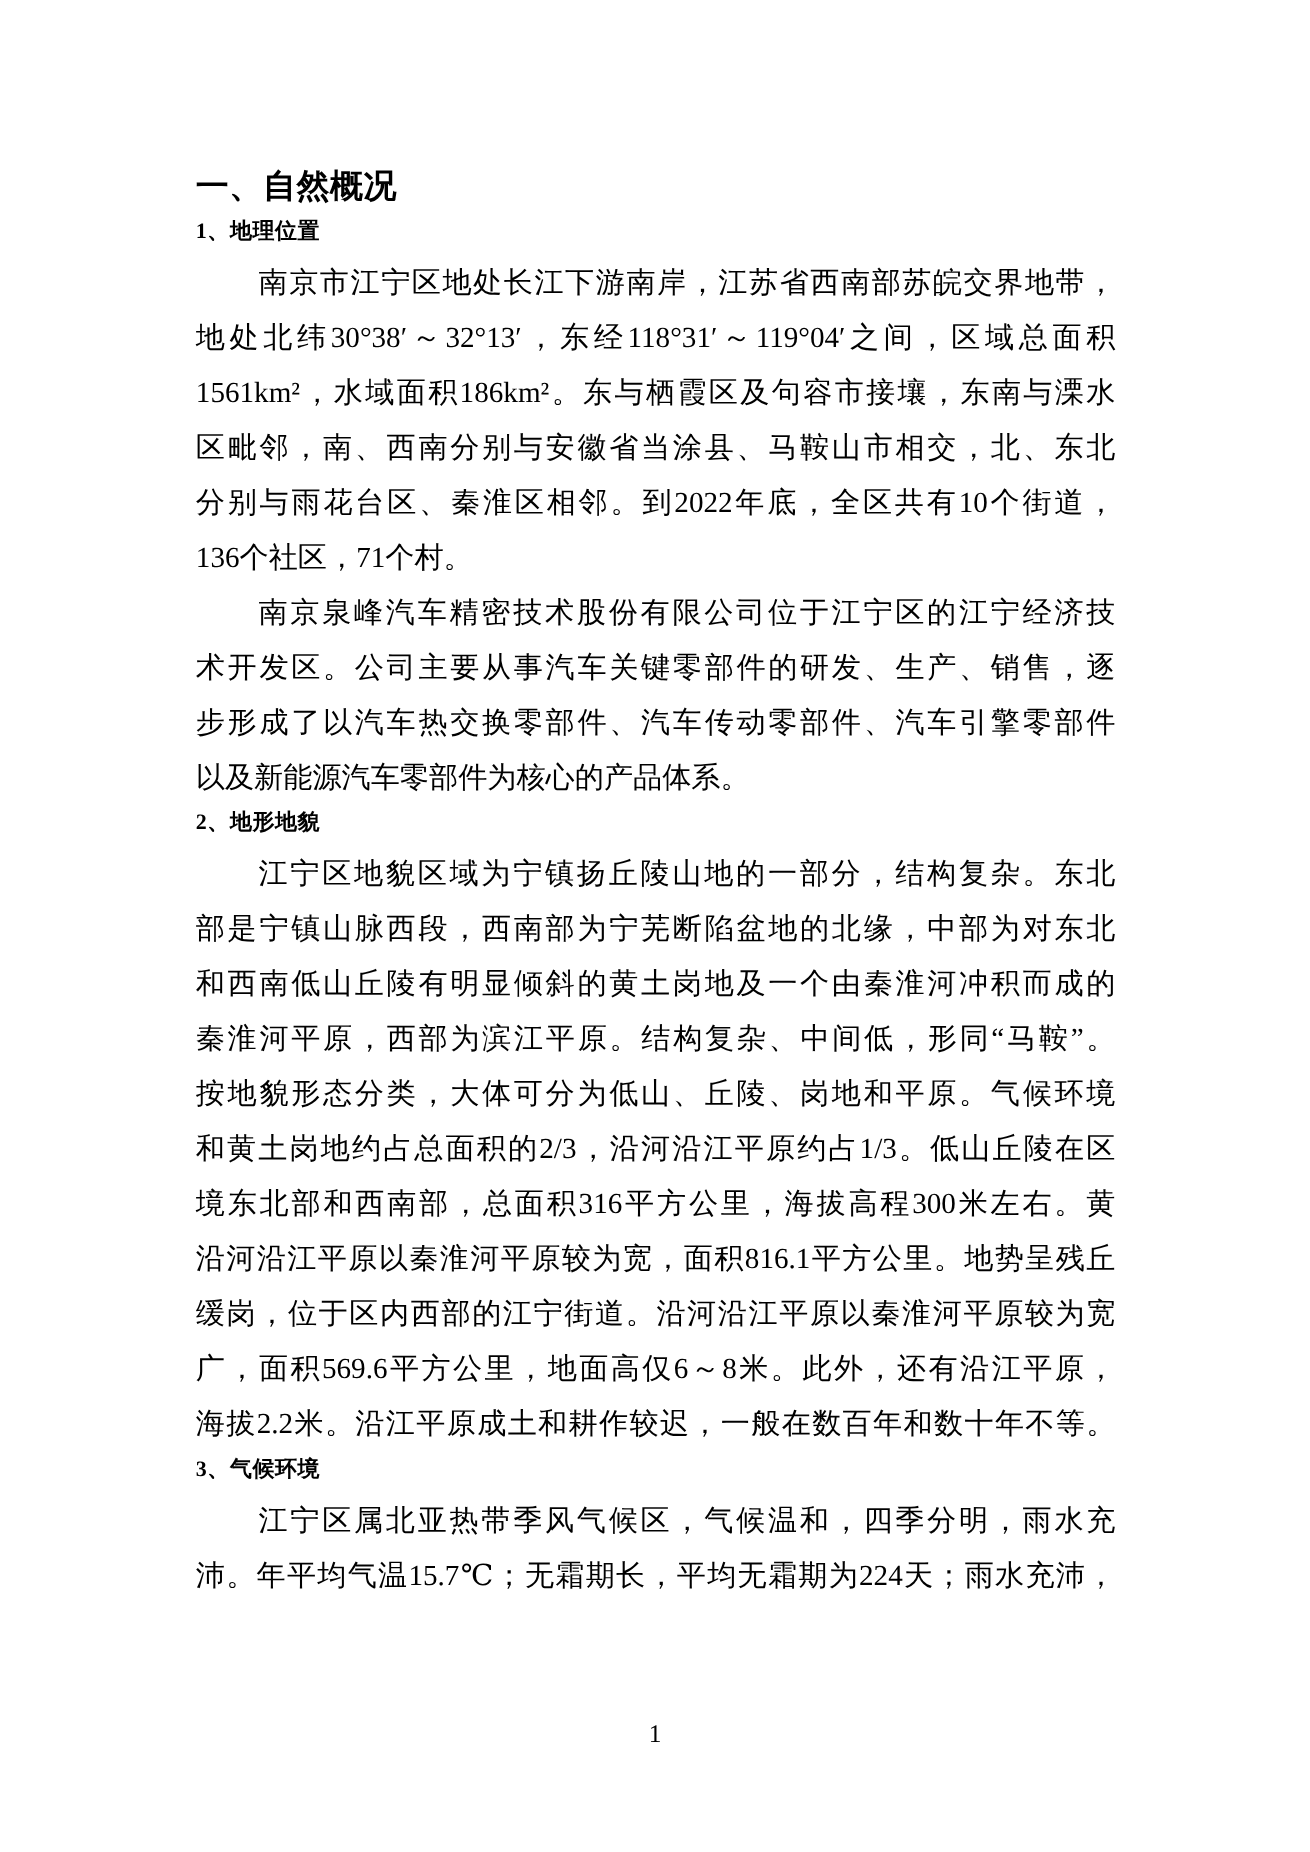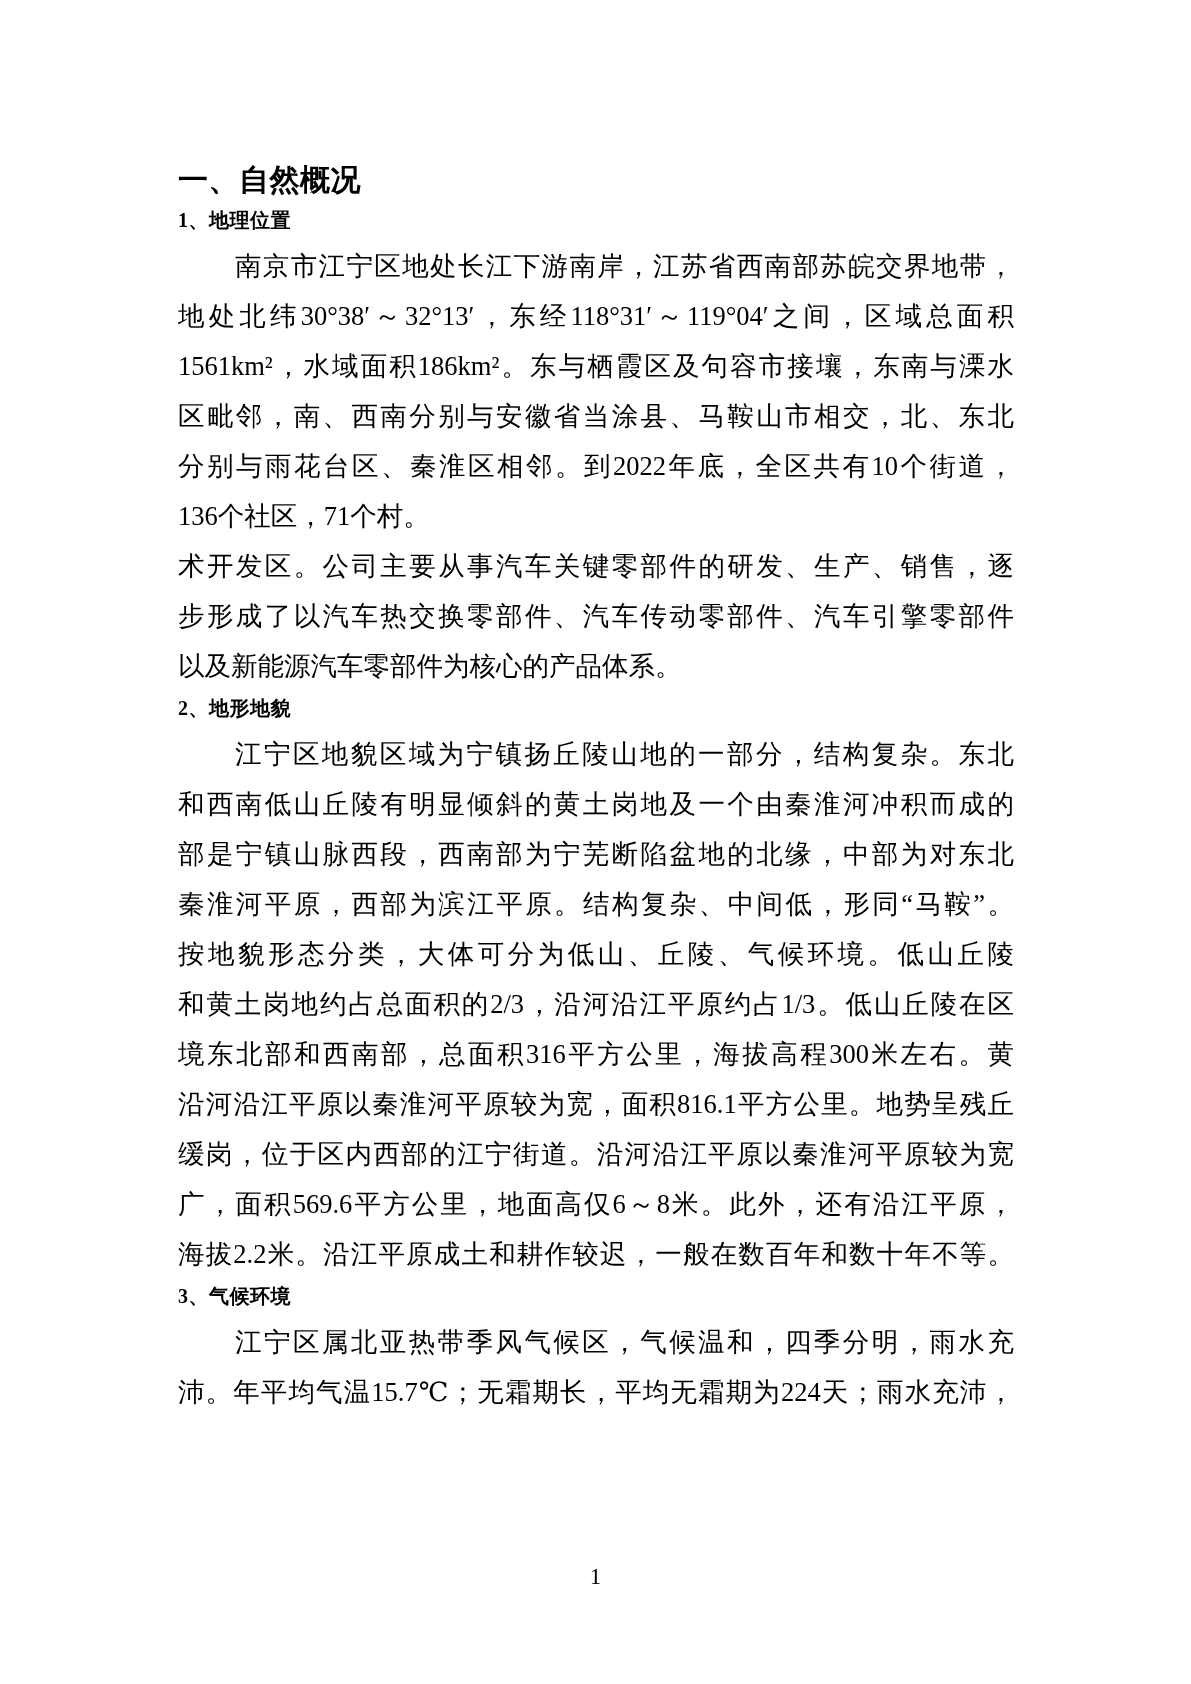--- a/index.html
+++ b/index.html
@@ -12,21 +12,21 @@
     width: 1191px;
     height: 1684px;
     background: #ffffff;
     color: #000000;
     font-family: "Liberation Serif", "DejaVu Serif", serif;
     overflow: hidden;
   }
   .content {
     position: absolute;
     left: 178px;
-    top: 163px;
+    top: 153px;
     width: 836px;
   }
   .h1 {
     font-size: 30px;
     font-weight: bold;
     line-height: 34px;
     letter-spacing: 0.5px;
   }
   .h2 {
     font-size: 20px;
@@ -73,30 +73,31 @@
 
     <div class="h1">一、自然概况</div>
 
     <div class="h2 first">1、地理位置</div>
     <div class="bl j ind secstart">南京市江宁区地处长江下游南岸，江苏省西南部苏皖交界地带，</div>
     <div class="bl j">地处北纬30°38′～32°13′，东经118°31′～119°04′之间，区域总面积</div>
     <div class="bl j">1561km²，水域面积186km²。东与栖霞区及句容市接壤，东南与溧水</div>
     <div class="bl j">区毗邻，南、西南分别与安徽省当涂县、马鞍山市相交，北、东北</div>
     <div class="bl j">分别与雨花台区、秦淮区相邻。到2022年底，全区共有10个街道，</div>
     <div class="bl">136个社区，71个村。</div>
+    <div class="bl j ind">南京泉峰汽车精密技术股份有限公司位于江宁区的江宁经济技</div>
     <div class="bl j">术开发区。公司主要从事汽车关键零部件的研发、生产、销售，逐</div>
     <div class="bl j">步形成了以汽车热交换零部件、汽车传动零部件、汽车引擎零部件</div>
     <div class="bl">以及新能源汽车零部件为核心的产品体系。</div>
 
     <div class="h2">2、地形地貌</div>
     <div class="bl j ind secstart">江宁区地貌区域为宁镇扬丘陵山地的一部分，结构复杂。东北</div>
+    <div class="bl j">部是宁镇山脉西段，西南部为宁芜断陷盆地的北缘，中部为对东北</div>
     <div class="bl j">和西南低山丘陵有明显倾斜的黄土岗地及一个由秦淮河冲积而成的</div>
-    <div class="bl j">部是宁镇山脉西段，西南部为宁芜断陷盆地的北缘，中部为对东北</div>
     <div class="bl j">秦淮河平原，西部为滨江平原。结构复杂、中间低，形同“马鞍”。</div>
-    <div class="bl j">按地貌形态分类，大体可分为低山、丘陵、气候环境。低山丘陵</div>
+    <div class="bl j">按地貌形态分类，大体可分为低山、丘陵、岗地和平原。气候环境</div>
     <div class="bl j">和黄土岗地约占总面积的2/3，沿河沿江平原约占1/3。低山丘陵在区</div>
     <div class="bl j">境东北部和西南部，总面积316平方公里，海拔高程300米左右。黄</div>
     <div class="bl j">沿河沿江平原以秦淮河平原较为宽，面积816.1平方公里。地势呈残丘</div>
     <div class="bl j">缓岗，位于区内西部的江宁街道。沿河沿江平原以秦淮河平原较为宽</div>
     <div class="bl j">广，面积569.6平方公里，地面高仅6～8米。此外，还有沿江平原，</div>
     <div class="bl j">海拔2.2米。沿江平原成土和耕作较迟，一般在数百年和数十年不等。</div>
 
     <div class="h2">3、气候环境</div>
     <div class="bl j ind secstart">江宁区属北亚热带季风气候区，气候温和，四季分明，雨水充</div>
     <div class="bl j">沛。年平均气温15.7℃；无霜期长，平均无霜期为224天；雨水充沛，</div>

